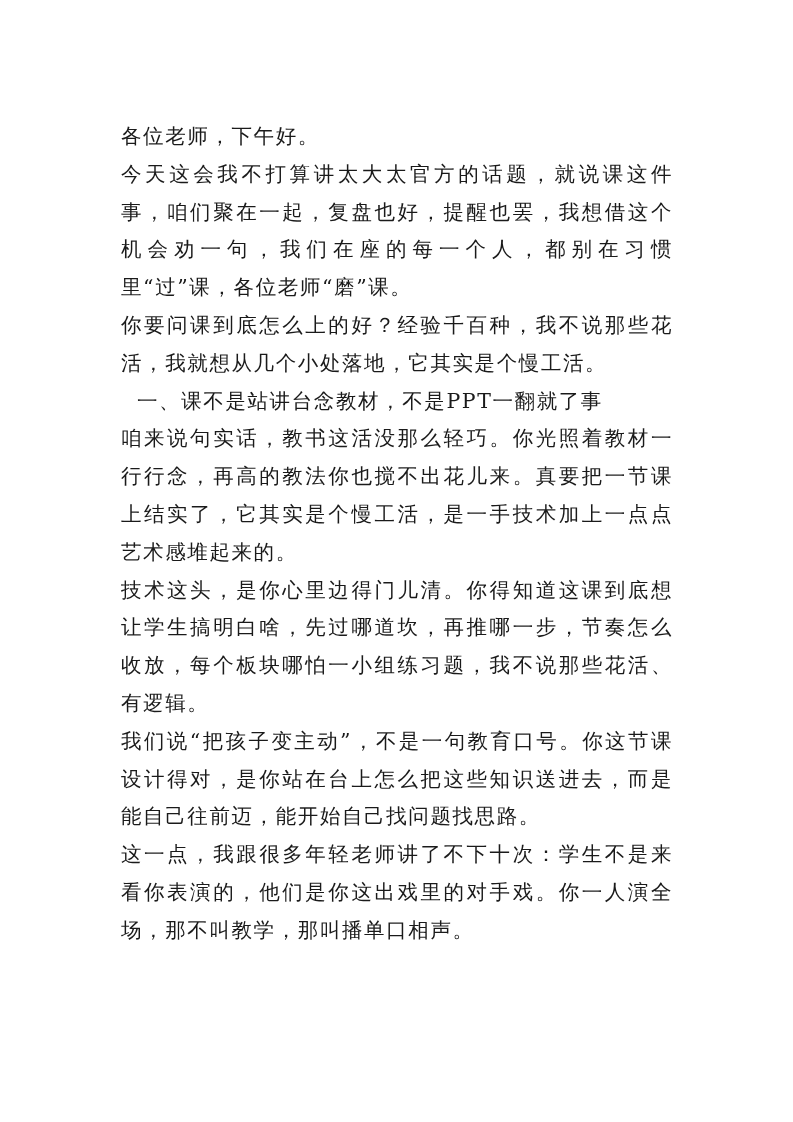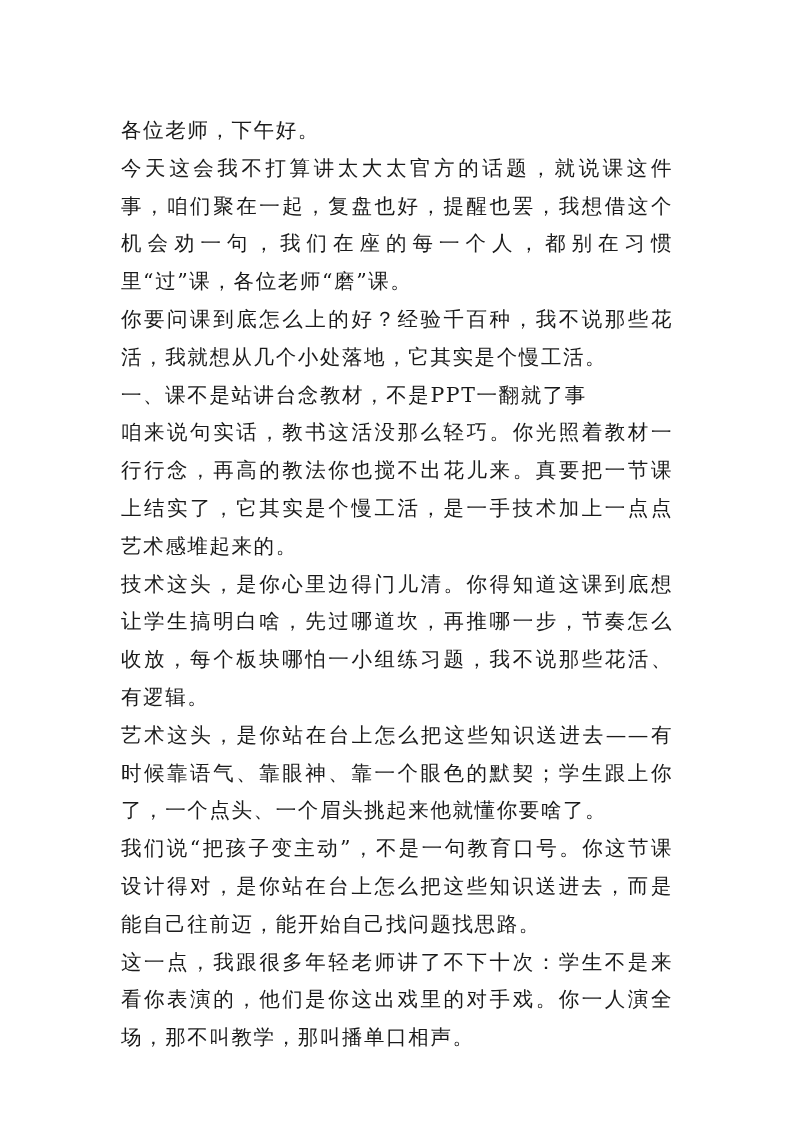--- a/index.html
+++ b/index.html
@@ -1,42 +1,41 @@
 <!DOCTYPE html>
 <html><head>
   <meta charset="utf-8">
   <style>
     html, body { margin: 0; padding: 0; background: #ffffff; }
     body { width: 793px; height: 1122px; position: relative; overflow: hidden; }
     .page {
       position: absolute;
       left: 121px;
-      top: 112px;
+      top: 118px;
       width: 552px;
       font-family: "DejaVu Serif", "Liberation Serif", serif;
       font-size: 20.5px;
       line-height: 37.8px;
       color: #1a1a1a;
     }
     .para {
       margin: 0;
       padding: 0;
       text-align: justify;
       text-justify: inter-character;
       letter-spacing: 1.6px;
       word-break: break-all;
     }
-    .heading { letter-spacing: 1.6px; }
+    .heading { letter-spacing: 1.6px; margin-left: 16px; }
   </style>
 </head>
 <body>
 
 <div class="page">
   <p class="para">各位老师，下午好。</p>
   <p class="para">今天这会我不打算讲太大太官方的话题，就说课这件事，咱们聚在一起，复盘也好，提醒也罢，我想借这个机会劝一句，我们在座的每一个人，都别在习惯里“过”课，各位老师“磨”课。</p>
   <p class="para">你要问课到底怎么上的好？经验千百种，我不说那些花活，我就想从几个小处落地，它其实是个慢工活。</p>
   <p class="para heading">一、课不是站讲台念教材，不是PPT一翻就了事</p>
   <p class="para">咱来说句实话，教书这活没那么轻巧。你光照着教材一行行念，再高的教法你也搅不出花儿来。真要把一节课上结实了，它其实是个慢工活，是一手技术加上一点点艺术感堆起来的。</p>
   <p class="para">技术这头，是你心里边得门儿清。你得知道这课到底想让学生搞明白啥，先过哪道坎，再推哪一步，节奏怎么收放，每个板块哪怕一小组练习题，我不说那些花活、有逻辑。</p>
-  <p class="para">艺术这头，是你站在台上怎么把这些知识送进去——有时候靠语气、靠眼神、靠一个眼色的默契；学生跟上你了，一个点头、一个眉头挑起来他就懂你要啥了。</p>
   <p class="para">我们说“把孩子变主动”，不是一句教育口号。你这节课设计得对，是你站在台上怎么把这些知识送进去，而是能自己往前迈，能开始自己找问题找思路。</p>
   <p class="para">这一点，我跟很多年轻老师讲了不下十次：学生不是来看你表演的，他们是你这出戏里的对手戏。你一人演全场，那不叫教学，那叫播单口相声。</p>
 </div>
 
 </body></html>

